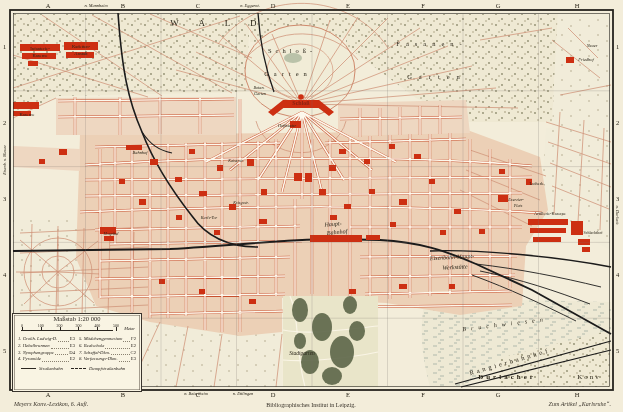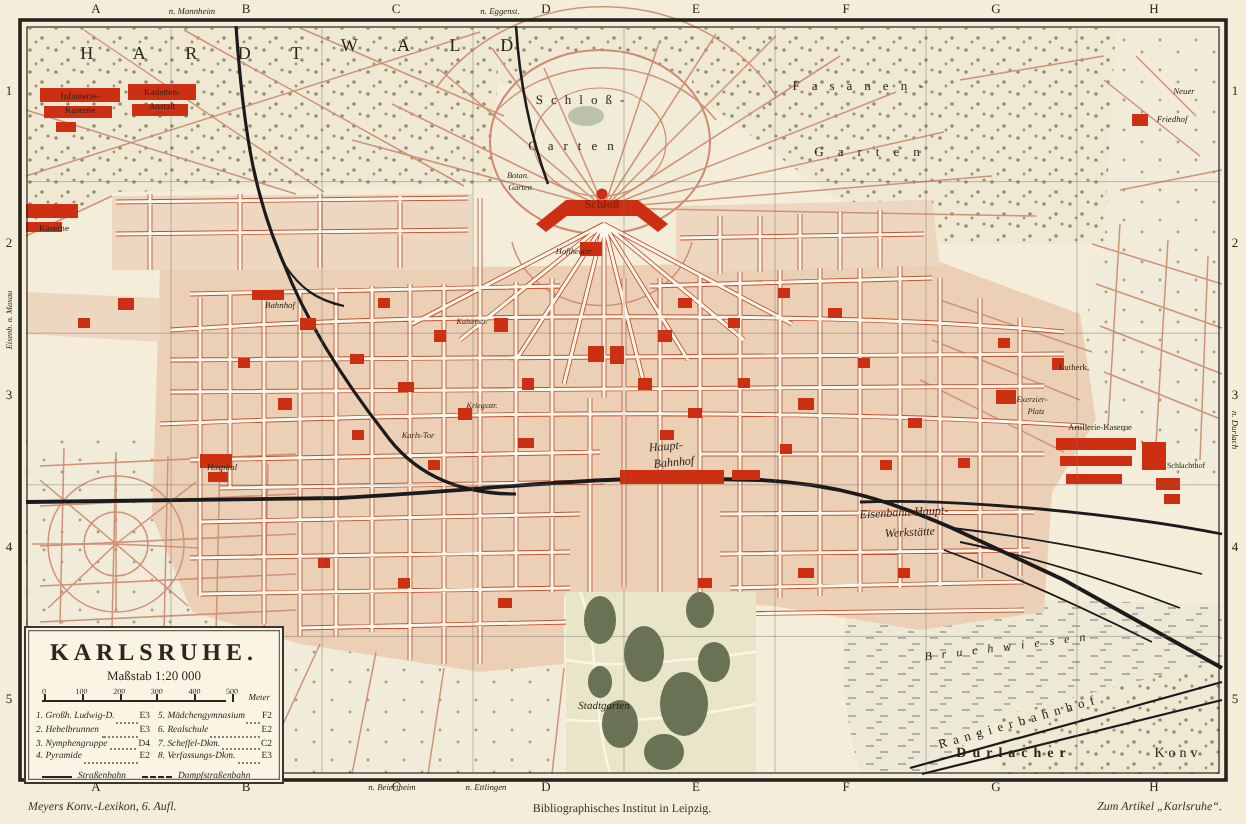--- a/index.html
+++ b/index.html
@@ -197,21 +197,20 @@
       <path d="M85.5,14 V386 M161,14 V386 M236.5,14 V386 M312,14 V386 M387.5,14 V386 M463,14 V386 M538.5,14 V386 M13,90.8 H610 M13,166.6 H610 M13,242.4 H610 M13,318.2 H610" stroke="#77726a" stroke-width="0.5" opacity="0.45" fill="none"></path>
     </g>
 
     <g fill="none" stroke="#26231d">
       <rect x="10" y="10" width="603" height="380" stroke-width="1.8"></rect>
       <rect x="13.5" y="13.5" width="596" height="373" stroke-width="0.6"></rect>
     </g>
   </svg>
 
   <div id="labels">
-      <span class="ml" style="left: 100px; top: 27px; font-size: 9px; letter-spacing: 9px; transform: translate(-50%, -50%) rotate(0deg);">H A R D T</span>
       <span class="ml" style="left: 218px; top: 23px; font-size: 9px; letter-spacing: 9px; transform: translate(-50%, -50%) rotate(0deg);">W A L D</span>
       <span class="ml" style="left: 292px; top: 51px; font-size: 6.5px; letter-spacing: 4px; transform: translate(-50%, -50%) rotate(0deg);">Schloß-</span>
       <span class="ml" style="left: 288px; top: 74px; font-size: 6.5px; letter-spacing: 5px; transform: translate(-50%, -50%) rotate(0deg);">Garten</span>
       <span class="ml" style="left: 432px; top: 44px; font-size: 6.5px; letter-spacing: 6px; transform: translate(-50%, -50%) rotate(0deg);">Fasanen-</span>
       <span class="ml" style="left: 437px; top: 77px; font-size: 6.5px; letter-spacing: 7px; transform: translate(-50%, -50%) rotate(0deg);">Garten</span>
       <span class="ml" style="left: 301px; top: 103px; font-size: 6px; transform: translate(-50%, -50%) rotate(0deg); font-weight: bold; color: rgb(140, 35, 18);">Schloß</span>
       <span class="ml" style="left: 259px; top: 88px; font-size: 4.2px; transform: translate(-50%, -50%) rotate(0deg); font-style: italic;">Botan.</span>
       <span class="ml" style="left: 260px; top: 94px; font-size: 4.2px; transform: translate(-50%, -50%) rotate(0deg); font-style: italic;">Garten</span>
       <span class="ml" style="left: 287px; top: 126px; font-size: 4.2px; transform: translate(-50%, -50%) rotate(0deg); font-style: italic;">Hoftheater</span>
       <span class="ml" style="left: 40px; top: 49px; font-size: 4.6px; transform: translate(-50%, -50%) rotate(0deg);">Infanterie-</span>
@@ -242,21 +241,20 @@
       <span class="ml" style="left: 518px; top: 206px; font-size: 4.2px; transform: translate(-50%, -50%) rotate(0deg); font-style: italic;">Platz</span>
       <span class="ml" style="left: 96px; top: 6px; font-size: 4.4px; transform: translate(-50%, -50%) rotate(0deg); font-style: italic;">n. Mannheim</span>
       <span class="ml" style="left: 250px; top: 6px; font-size: 4.4px; transform: translate(-50%, -50%) rotate(0deg); font-style: italic;">n. Eggenst.</span>
       <span class="ml" style="left: 196px; top: 394px; font-size: 4.4px; transform: translate(-50%, -50%) rotate(0deg); font-style: italic;">n. Beiertheim</span>
       <span class="ml" style="left: 243px; top: 394px; font-size: 4.4px; transform: translate(-50%, -50%) rotate(0deg); font-style: italic;">n. Ettlingen</span>
       <span class="ml" style="left: 617px; top: 215px; font-size: 4.4px; transform: translate(-50%, -50%) rotate(90deg); font-style: italic;">n. Durlach</span>
       <span class="ml" style="left: 5px; top: 160px; font-size: 4.2px; transform: translate(-50%, -50%) rotate(-90deg); font-style: italic;">Eisenb. n. Maxau</span>
     </div>
 
   <div id="legendbox">
-    <div id="lg-title">KARLSRUHE.</div>
     <div id="lg-scale">Maßstab 1:20 000</div>
     <div id="ruler">
         <div class="bar"></div>
         <div class="tick" style="left: 3px;"></div>
         <span class="num" style="left: 3px;">0</span>
         <div class="tick" style="left: 21.8px;"></div>
         <span class="num" style="left: 21.8px;">100</span>
         <div class="tick" style="left: 40.6px;"></div>
         <span class="num" style="left: 40.6px;">200</span>
         <div class="tick" style="left: 59.4px;"></div>

